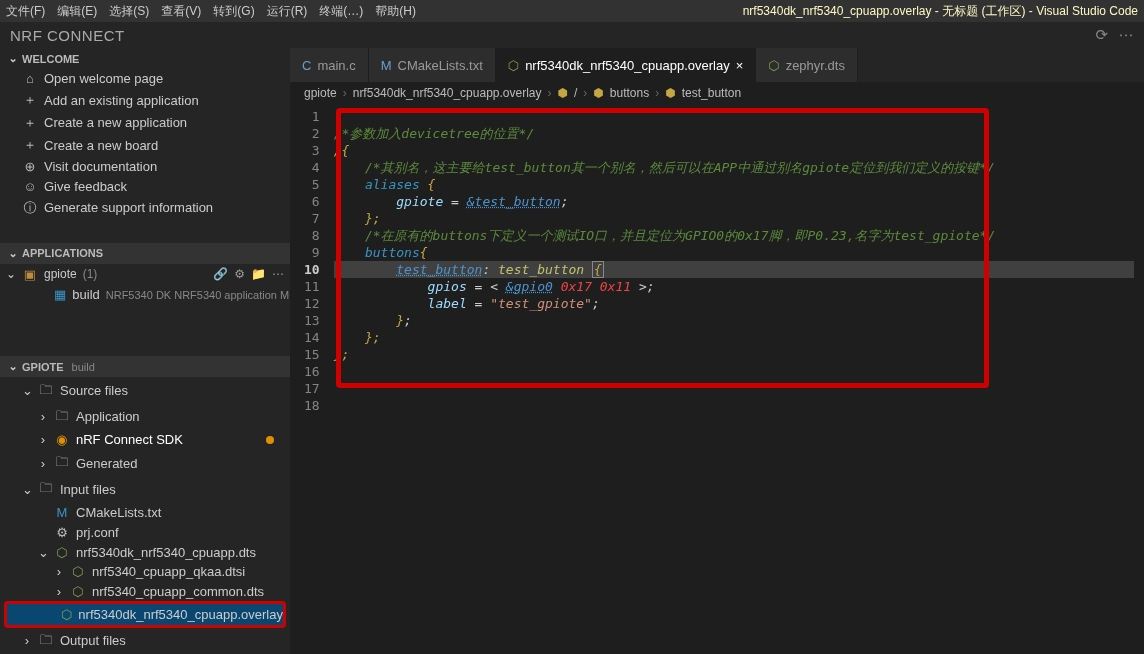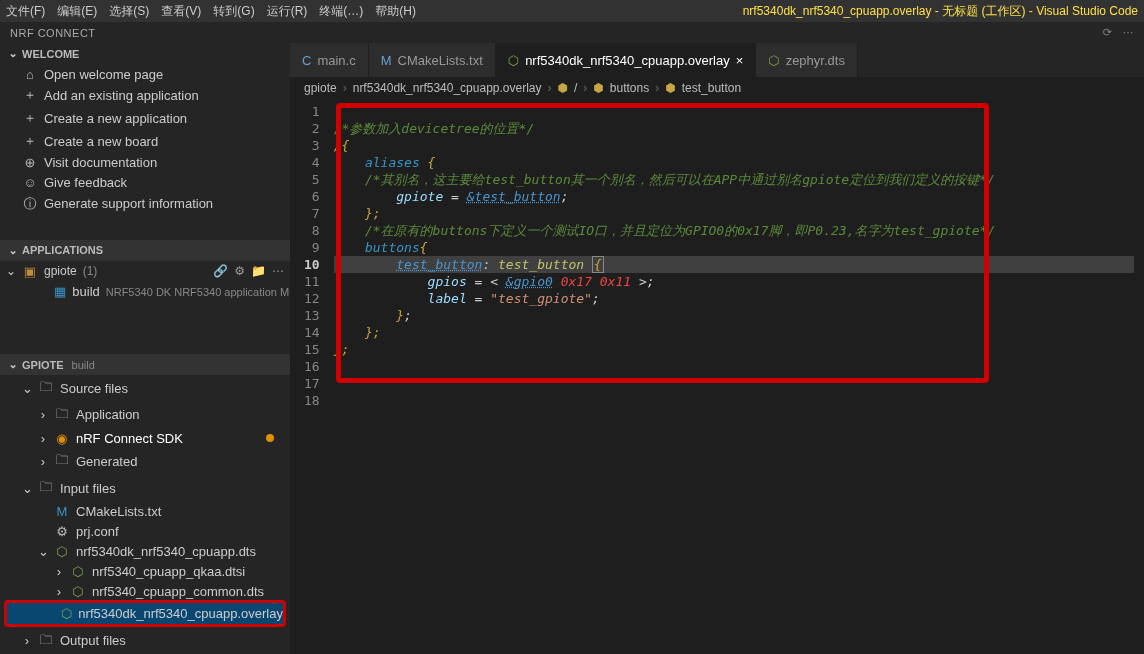--- a/index.html
+++ b/index.html
@@ -2,24 +2,24 @@
 <html><head>
 <meta charset="utf-8">
 <style>
 * { margin: 0; padding: 0; box-sizing: border-box; }
 body { font-family: "Segoe UI", Arial, sans-serif; font-size: 13px; background: #1e1e1e; color: #cccccc; width: 1144px; height: 654px; overflow: hidden; }
 .container { display: flex; flex-direction: column; height: 100%; }
 
 
 .menubar { display: flex; align-items: center; background: #323233; height: 22px; color: #ccc; padding: 0 6px; font-size: 12px; }
 .menubar .menu-item { margin-right: 12px; cursor: pointer; }
-.menubar .title { margin-left: auto; color: #fde047; }
-
-
-.nrf-header { background: #252526; padding: 4px 10px; font-size: 11px; letter-spacing: .5px; color: #aaa; display:flex; align-items:center; justify-content:space-between;}
+.menubar .title { margin-left: auto; color: #fef9c3; }
+
+
+.nrf-header { background: #252526; padding: 4px 10px; font-size: 15px; letter-spacing: .5px; color: #aaa; display:flex; align-items:center; justify-content:space-between;}
 .nrf-header .actions { display:flex; gap:10px; color:#888;}
 
 
 .main { display: flex; flex: 1; overflow: hidden; }
 .sidebar { width: 290px; background: #252526; display: flex; flex-direction: column; overflow-y: auto; }
 .section-title { background: #252526; color: #bbb; padding: 4px 8px; font-size: 11px; font-weight: bold; display: flex; align-items: center; gap: 4px; }
 .section-title.dark { background: #333333; }
 .chev { display:inline-block; width:10px; text-align:center; color:#ccc;}
 .welcome-item, .tree-item { display: flex; align-items: center; gap: 6px; padding: 3px 8px 3px 22px; color:#ccc; cursor:pointer; font-size:13px; white-space:nowrap; overflow:hidden;}
 .tree-item.selected { background:#094771; }
@@ -273,22 +273,22 @@
               <div>14</div>
               <div>15</div>
               <div>16</div>
               <div>17</div>
               <div>18</div>
           </div>
           <div class="lines">
             <div><span></span></div>
             <div><span class="c-comment">/*参数加入devicetree的位置*/</span></div>
             <div><span class="c-delim">/{</span></div>
+            <div><span class="c-comment">    /*其别名，这主要给test_button其一个别名，然后可以在APP中通过别名gpiote定位到我们定义的按键*/</span></div>
             <div><span class="c-key">    aliases</span><span class="c-delim"> {</span></div>
-            <div><span class="c-comment">    /*其别名，这主要给test_button其一个别名，然后可以在APP中通过别名gpiote定位到我们定义的按键*/</span></div>
             <div><span>        </span><span class="c-prop">gpiote</span><span> = </span><span class="c-label">&amp;test_button</span><span>;</span></div>
             <div><span class="c-delim">    };</span></div>
             <div><span class="c-comment">    /*在原有的buttons下定义一个测试IO口，并且定位为GPIO0的0x17脚，即P0.23,名字为test_gpiote*/</span></div>
             <div><span>    </span><span class="c-key">buttons</span><span class="c-delim">{</span></div>
             <div class="active-line"><span>        </span><span class="c-label">test_button</span><span>: </span><span class="c-func">test_button</span><span> </span><span class="sqbr cursor-box">{</span></div>
             <div><span>            </span><span class="c-prop">gpios</span><span> = &lt; </span><span class="c-label">&amp;gpio0</span><span> </span><span class="c-num">0x17</span><span> </span><span class="c-num">0x11</span><span> &gt;;</span></div>
             <div><span>            </span><span class="c-prop">label</span><span> = </span><span class="c-str">"test_gpiote"</span><span>;</span></div>
             <div><span>        </span><span class="sqbr">}</span><span>;</span></div>
             <div><span class="c-delim">    };</span></div>
             <div><span class="c-delim">};</span></div>

